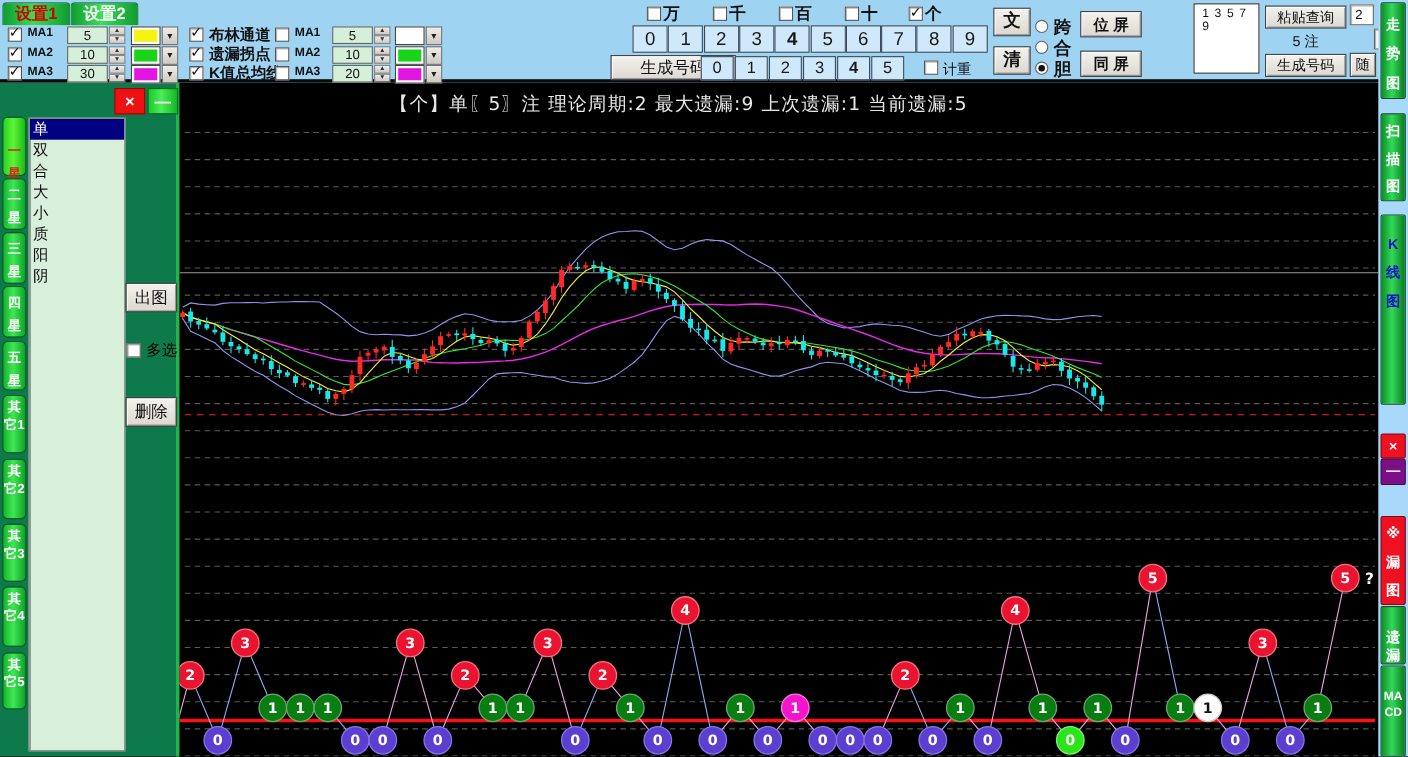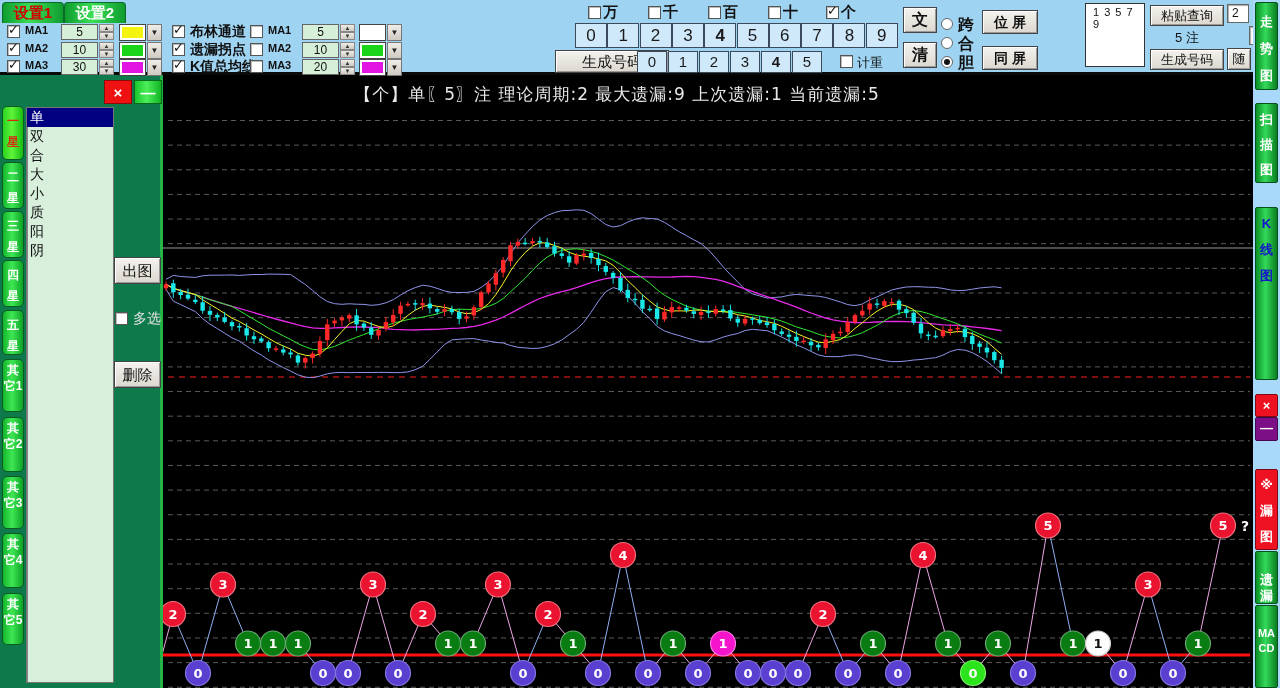--- a/index.html
+++ b/index.html
@@ -219,21 +219,21 @@
     <div class="btn3d" style="left:1150px;top:49px;width:74px;height:21px;font-size:13px;line-height:19px;">生成号码</div>
     <div class="sunken" style="left:1227px;top:4px;width:22px;height:19px;">2</div>
     <div class="sunken" style="left:1249px;top:26px;width:25px;height:19px;">38</div>
     <div class="btn3d" style="left:1227px;top:48px;width:24px;height:22px;font-size:13px;line-height:20px;">随</div>
   </div>
 
   <div class="sidebar">
     <div class="winbtn" style="left:104px;top:5px;background:#ee1111;border:1px solid #8d0a0a;">×</div>
     <div class="winbtn" style="left:134px;top:5px;background:linear-gradient(90deg,#19c92d,#4bee58 45%,#12b524);border:1px solid #0a6a1c;">—</div>
     <div id="star-tabs">
-        <div class="stab sel" style="top: 31px; height: 54px; line-height: 21px; padding-top: 4px;">一星</div>
+        <div class="stab sel" style="top: 31px; height: 54px; line-height: 21px; padding-top: 20px;">一星</div>
         <div class="stab" style="top: 87px; height: 47px; line-height: 21px; padding-top: 4px;">二星</div>
         <div class="stab" style="top: 136px; height: 47px; line-height: 21px; padding-top: 4px;">三星</div>
         <div class="stab" style="top: 185px; height: 47px; line-height: 21px; padding-top: 4px;">四星</div>
         <div class="stab" style="top: 235px; height: 45px; line-height: 21px; padding-top: 4px;">五星</div>
         <div class="stab" style="top: 284px; height: 53px; line-height: 16px; padding-top: 2px;">其它1</div>
         <div class="stab" style="top: 342px; height: 55px; line-height: 16px; padding-top: 2px;">其它2</div>
         <div class="stab" style="top: 401px; height: 53px; line-height: 16px; padding-top: 2px;">其它3</div>
         <div class="stab" style="top: 458px; height: 55px; line-height: 16px; padding-top: 2px;">其它4</div>
         <div class="stab" style="top: 518px; height: 52px; line-height: 16px; padding-top: 2px;">其它5</div>
       </div>
@@ -243,29 +243,29 @@
         <div class="it">合</div>
         <div class="it">大</div>
         <div class="it">小</div>
         <div class="it">质</div>
         <div class="it">阳</div>
         <div class="it">阴</div>
       </div>
     <div class="btn3d" style="left:114px;top:182px;width:47px;height:27px;font-size:15px;line-height:25px;">出图</div>
     <div id="multi-check">
         <div class="cb" style="left: 115px; top: 237px;"></div>
-        <div class="lbl" style="left: 133px; top: 235px; color: #e5e5e5; font-size: 14px;">多选</div>
+        <div class="lbl" style="left: 133px; top: 235px; color: #000000; font-size: 14px;">多选</div>
       </div>
     <div class="btn3d" style="left:114px;top:286px;width:47px;height:27px;font-size:15px;line-height:25px;">删除</div>
   </div>
 
   <div class="rstrip" id="right-strip">
       <div class="rbtn" style="top: 2px; height: 88px; line-height: 27px; padding-top: 5px; font-size: 13px;">走势图</div>
       <div class="rbtn" style="top: 103px; height: 80px; line-height: 25px; padding-top: 3px; font-size: 13px;">扫描图</div>
-      <div class="rbtn blue" style="top: 195px; height: 173px; line-height: 26px; padding-top: 3px; font-size: 13px; margin-top: 12px;">K线图</div>
+      <div class="rbtn blue" style="top: 195px; height: 173px; line-height: 26px; padding-top: 13px; font-size: 13px;">K线图</div>
       <div class="rbtn red" style="top: 394px; height: 23px; line-height: 21px; padding-top: 0px; font-size: 13px;">×</div>
       <div class="rbtn purple" style="top: 417px; height: 24px; line-height: 20px; padding-top: 0px; font-size: 13px;">—</div>
       <div class="rbtn red" style="top: 469px; height: 81px; line-height: 26px; padding-top: 2px; font-size: 13px;">※漏图</div>
       <div class="rbtn" style="top: 551px; height: 53px; line-height: 16px; padding-top: 20px; font-size: 13px;">遗漏K</div>
       <div class="rbtn" style="top: 605px; height: 83px; line-height: 15px; padding-top: 20px; font-size: 11px; word-spacing: 23px;">MA CD</div>
     </div>
 
   <svg id="kchart" width="1090" height="613" viewBox="163 75 1090 613">
       <line x1="168" y1="120.5" x2="1250" y2="120.5" stroke="#5a5a5a" stroke-width="1" stroke-dasharray="5,4"></line>
       <line x1="168" y1="145.14" x2="1250" y2="145.14" stroke="#5a5a5a" stroke-width="1" stroke-dasharray="5,4"></line>

